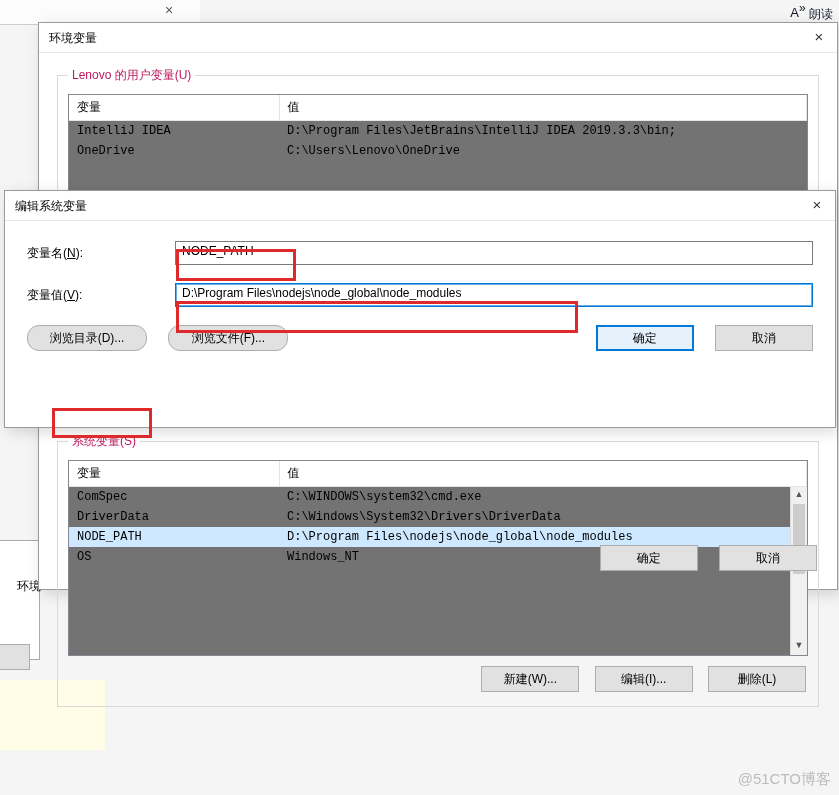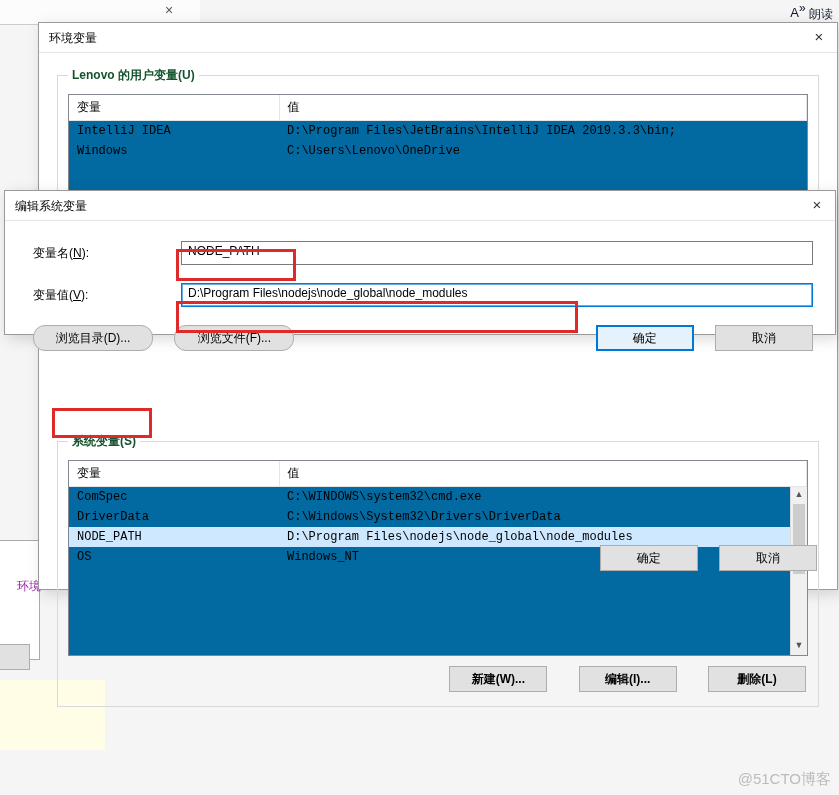--- a/index.html
+++ b/index.html
@@ -2,60 +2,60 @@
 <html><head>
 <meta charset="utf-8">
 <style>
   * { box-sizing: border-box; font-family: "Microsoft YaHei", "Segoe UI", Tahoma, sans-serif; font-size: 12px; }
   body { margin: 0; padding: 0; width: 839px; height: 795px; background: #f5f5f5; position: relative; overflow: hidden; color: #000; }
 
   
   .bg-top { position:absolute; left:0; top:0; width:200px; height:25px; background:#fcfcfc; border-bottom:1px solid #ccc;}
   .bg-top .x { position:absolute; left:165px; top:2px; font-size:14px; color:#555;}
   .bg-panel { position:absolute; left:-90px; top:540px; width:130px; height:120px; background:#fff; border:1px solid #aaa;}
-  .bg-env-label { position:absolute; left:17px; top:578px; font-size:12px; color:#a21caf;}
+  .bg-env-label { position:absolute; left:17px; top:578px; font-size:12px; color:#000000;}
   .bg-cancel-btn { position:absolute; left:-80px; top:644px; width:110px; height:26px; background:#e1e1e1; border:1px solid #adadad; text-align:center; line-height:24px;}
   .bg-strip { position:absolute; left:-95px; top:680px; width:200px; height:70px; background:#fffde5;}
   .bg-reader { position:absolute; right:6px; top:2px; color:#0f172a;}
   .bg-reader .sig { font-size:13px; position:relative; top:-1px;}
 
   .overlay-watermark { position:absolute; right:8px; bottom:6px; color:#bcbcbc; font-size:15px; z-index:50;}
 
   
   .dialog { position:absolute; background:#fff; border:1px solid #9a9a9a; box-shadow: 4px 4px 14px rgba(0,0,0,0.15); }
   .dlg-title { height:30px; line-height:30px; padding:0 10px; background:#fff; border-bottom:1px solid #e6e6e6; position:relative;}
   .dlg-close { position:absolute; right:8px; top:5px; width:20px; height:20px; text-align:center; line-height:18px; font-size:15px; color:#333; cursor:default;}
   .btn { height:26px; min-width:98px; background:#e1e1e1; border:1px solid #adadad; padding:0 12px; text-align:center; line-height:24px; display:inline-block;}
   .btn-primary { border:2px solid #0078d7; background:#e5f1fb; line-height:22px;}
   fieldset { border:1px solid #d9d9d9; margin:0; padding:10px 10px 12px 10px;}
-  legend { padding:0 4px; color:#14532d;font-weight:bold;}
+  legend { padding:0 4px; color:#be185d;}
 
   
   #dlg-env { left:38px; top:22px; width:800px; height:568px; z-index:5;}
   #dlg-env .body { padding:14px 18px 10px 18px;}
   #user-fs { margin-bottom:14px;}
-  .var-table-wrap { border:1px solid #828790; height:98px; overflow:hidden; background:#0369a1; position:relative;}
+  .var-table-wrap { border:1px solid #828790; height:98px; overflow:hidden; background:#737373; position:relative;}
   #sys-fs .var-table-wrap { height:196px;}
   .var-table { width:100%; border-collapse:collapse; table-layout:fixed;}
   .var-table th { text-align:left; font-weight:normal; padding:4px 8px; border-bottom:1px solid #e5e5e5; border-right:1px solid #e5e5e5; background:#fff; position:sticky; top:0;}
   .var-table td { padding:3px 8px; white-space:nowrap; overflow:hidden; text-overflow:ellipsis;font-family:Liberation Mono, monospace;}
   .var-table tr.sel td { background:#cde8ff;}
   .col-name { width:210px;}
   .scrollbar-v { position:absolute; right:0; top:26px; bottom:0; width:17px; background:#f0f0f0; border-left:1px solid #dcdcdc;}
   .sb-btn { height:17px; background:#f0f0f0; text-align:center; line-height:15px; color:#555; font-size:9px;}
   .sb-thumb { position:absolute; left:2px; right:2px; background:#cdcdcd;}
   .btn-row { text-align:right; padding:10px 2px 2px 2px;}
-  .btn-row .btn { margin-left:28px;font-weight:bold;}
+  .btn-row .btn { margin-left:12px;}
   .final-row { position:absolute; right:20px; bottom:18px;}
 
   .highlight-box { position:absolute; border:3px solid #de2a2a; z-index:30; pointer-events:none;}
 
   
-  #dlg-edit { left:4px; top:190px; width:832px; height:145px; z-index:20;}
-  #dlg-edit .body { padding:20px 22px 14px 28px;}
+  #dlg-edit { left:4px; top:190px; width:832px; height:238px; z-index:20;}
+  #dlg-edit .body { padding:20px 22px 14px 22px;}
   .form-row { display:flex; align-items:center; margin-bottom:18px;}
   .form-row label { width:148px;}
   .form-row label u { text-decoration:underline;}
   .form-row .tf { flex:1; height:24px; border:1px solid #7a7a7a; padding:2px 6px; background:#fff;}
   .tf.focused { border:1px solid #0078d7; box-shadow: inset 0 0 0 1px #66aee9;}
   #dlg-edit .btns { display:flex; justify-content:space-between; margin-top:6px;}
   #dlg-edit .btns-left .btn { margin-right:18px;border-radius:12px;}
   #dlg-edit .btns-right .btn { margin-left:18px;}
 
   #sys-fs { position:relative; top:214px;}
@@ -92,21 +92,21 @@
             <th>变量</th>
             <th>值</th>
           </tr>
             </thead>
           <tbody>
             <tr>
                 <td>IntelliJ IDEA</td>
                 <td>D:\Program Files\JetBrains\IntelliJ IDEA 2019.3.3\bin;</td>
               </tr>
             <tr>
-                <td>Windows</td>
+                <td>OneDrive</td>
                 <td>C:\Users\Lenovo\OneDrive</td>
               </tr>
           </tbody>
         </table>
       </div>
     </fieldset>
 
     <fieldset id="sys-fs">
       <legend>系统变量(S)</legend>
       <div class="var-table-wrap">

